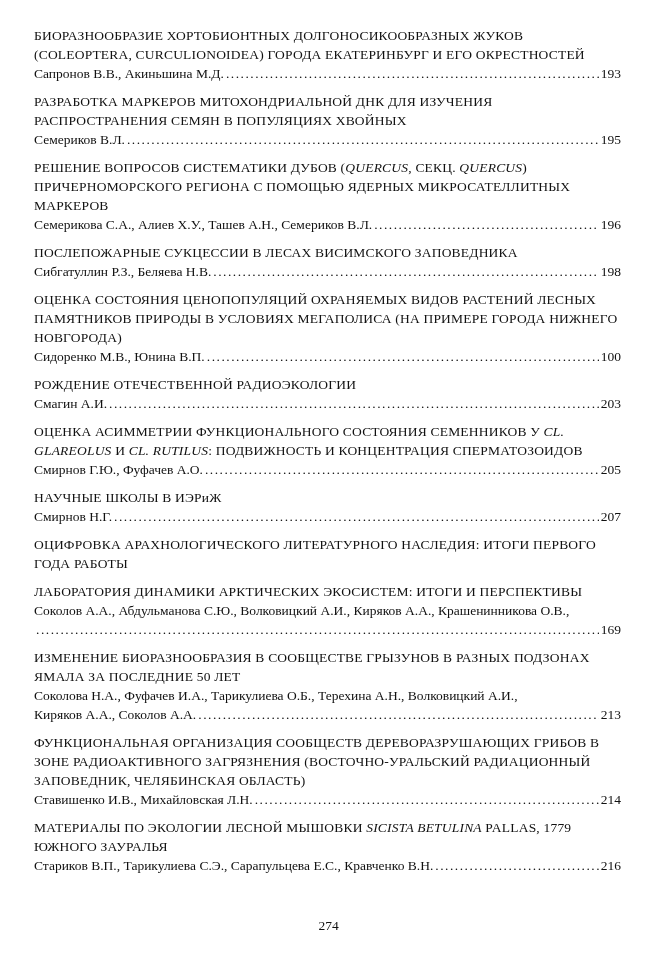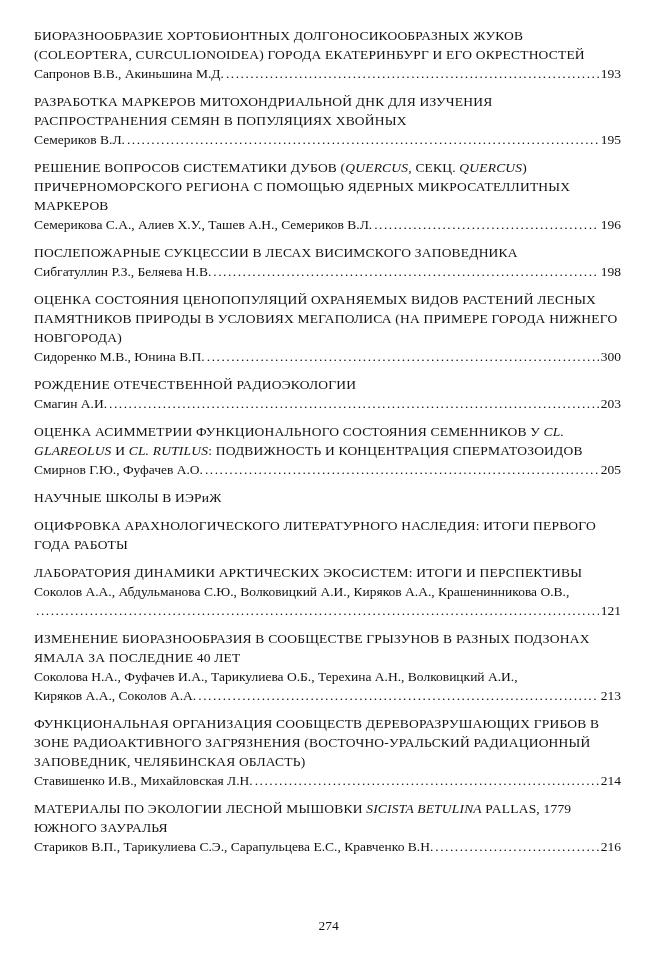--- a/index.html
+++ b/index.html
@@ -94,55 +94,60 @@
           <span class="a-text">Сибгатуллин Р.З., Беляева Н.В.</span>
           <span class="dots"></span>
           <span class="pg">198</span>
         </div>
       </div>
       <div class="entry">
         <div class="title"><span>ОЦЕНКА СОСТОЯНИЯ ЦЕНОПОПУЛЯЦИЙ ОХРАНЯЕМЫХ ВИДОВ РАСТЕНИЙ ЛЕСНЫХ ПАМЯТНИКОВ ПРИРОДЫ В УСЛОВИЯХ МЕГАПОЛИСА (НА ПРИМЕРЕ ГОРОДА НИЖНЕГО НОВГОРОДА)</span></div>
         <div class="authors-line">
           <span class="a-text">Сидоренко М.В., Юнина В.П.</span>
           <span class="dots"></span>
-          <span class="pg">300</span>
+          <span class="pg">100</span>
         </div>
       </div>
       <div class="entry">
         <div class="title"><span>РОЖДЕНИЕ ОТЕЧЕСТВЕННОЙ РАДИОЭКОЛОГИИ</span></div>
         <div class="authors-line">
           <span class="a-text">Смагин А.И.</span>
           <span class="dots"></span>
           <span class="pg">203</span>
         </div>
       </div>
       <div class="entry">
         <div class="title"><span>ОЦЕНКА АСИММЕТРИИ ФУНКЦИОНАЛЬНОГО СОСТОЯНИЯ СЕМЕННИКОВ У </span><span class="it">CL. GLAREOLUS</span><span> И </span><span class="it">CL. RUTILUS</span><span>: ПОДВИЖНОСТЬ И КОНЦЕНТРАЦИЯ СПЕРМАТОЗОИДОВ</span></div>
         <div class="authors-line">
           <span class="a-text">Смирнов Г.Ю., Фуфачев А.О.</span>
           <span class="dots"></span>
           <span class="pg">205</span>
         </div>
       </div>
       <div class="entry">
         <div class="title"><span>НАУЧНЫЕ ШКОЛЫ В ИЭРиЖ</span></div>
+        <div class="authors-line">
+          <span class="a-text">Смирнов Н.Г.</span>
+          <span class="dots"></span>
+          <span class="pg">207</span>
+        </div>
       </div>
       <div class="entry">
         <div class="title"><span>ОЦИФРОВКА АРАХНОЛОГИЧЕСКОГО ЛИТЕРАТУРНОГО НАСЛЕДИЯ: ИТОГИ ПЕРВОГО ГОДА РАБОТЫ</span></div>
       </div>
       <div class="entry">
         <div class="title"><span>ЛАБОРАТОРИЯ ДИНАМИКИ АРКТИЧЕСКИХ ЭКОСИСТЕМ: ИТОГИ И ПЕРСПЕКТИВЫ</span></div>
         <div class="authors">Соколов А.А., Абдульманова С.Ю., Волковицкий А.И., Киряков А.А., Крашенинникова О.В.,</div>
         <div class="authors-line">
           <span class="dots"></span>
-          <span class="pg">121</span>
+          <span class="pg">169</span>
         </div>
       </div>
       <div class="entry">
-        <div class="title"><span>ИЗМЕНЕНИЕ БИОРАЗНООБРАЗИЯ В СООБЩЕСТВЕ ГРЫЗУНОВ В РАЗНЫХ ПОДЗОНАХ ЯМАЛА ЗА ПОСЛЕДНИЕ 40 ЛЕТ</span></div>
+        <div class="title"><span>ИЗМЕНЕНИЕ БИОРАЗНООБРАЗИЯ В СООБЩЕСТВЕ ГРЫЗУНОВ В РАЗНЫХ ПОДЗОНАХ ЯМАЛА ЗА ПОСЛЕДНИЕ 50 ЛЕТ</span></div>
         <div class="authors">Соколова Н.А., Фуфачев И.А., Тарикулиева О.Б., Терехина А.Н., Волковицкий А.И.,</div>
         <div class="authors-line">
           <span class="a-text">Киряков А.А., Соколов А.А.</span>
           <span class="dots"></span>
           <span class="pg">213</span>
         </div>
       </div>
       <div class="entry">
         <div class="title"><span>ФУНКЦИОНАЛЬНАЯ ОРГАНИЗАЦИЯ СООБЩЕСТВ ДЕРЕВОРАЗРУШАЮЩИХ ГРИБОВ В ЗОНЕ РАДИОАКТИВНОГО ЗАГРЯЗНЕНИЯ (ВОСТОЧНО-УРАЛЬСКИЙ РАДИАЦИОННЫЙ ЗАПОВЕДНИК, ЧЕЛЯБИНСКАЯ ОБЛАСТЬ)</span></div>
         <div class="authors-line">

